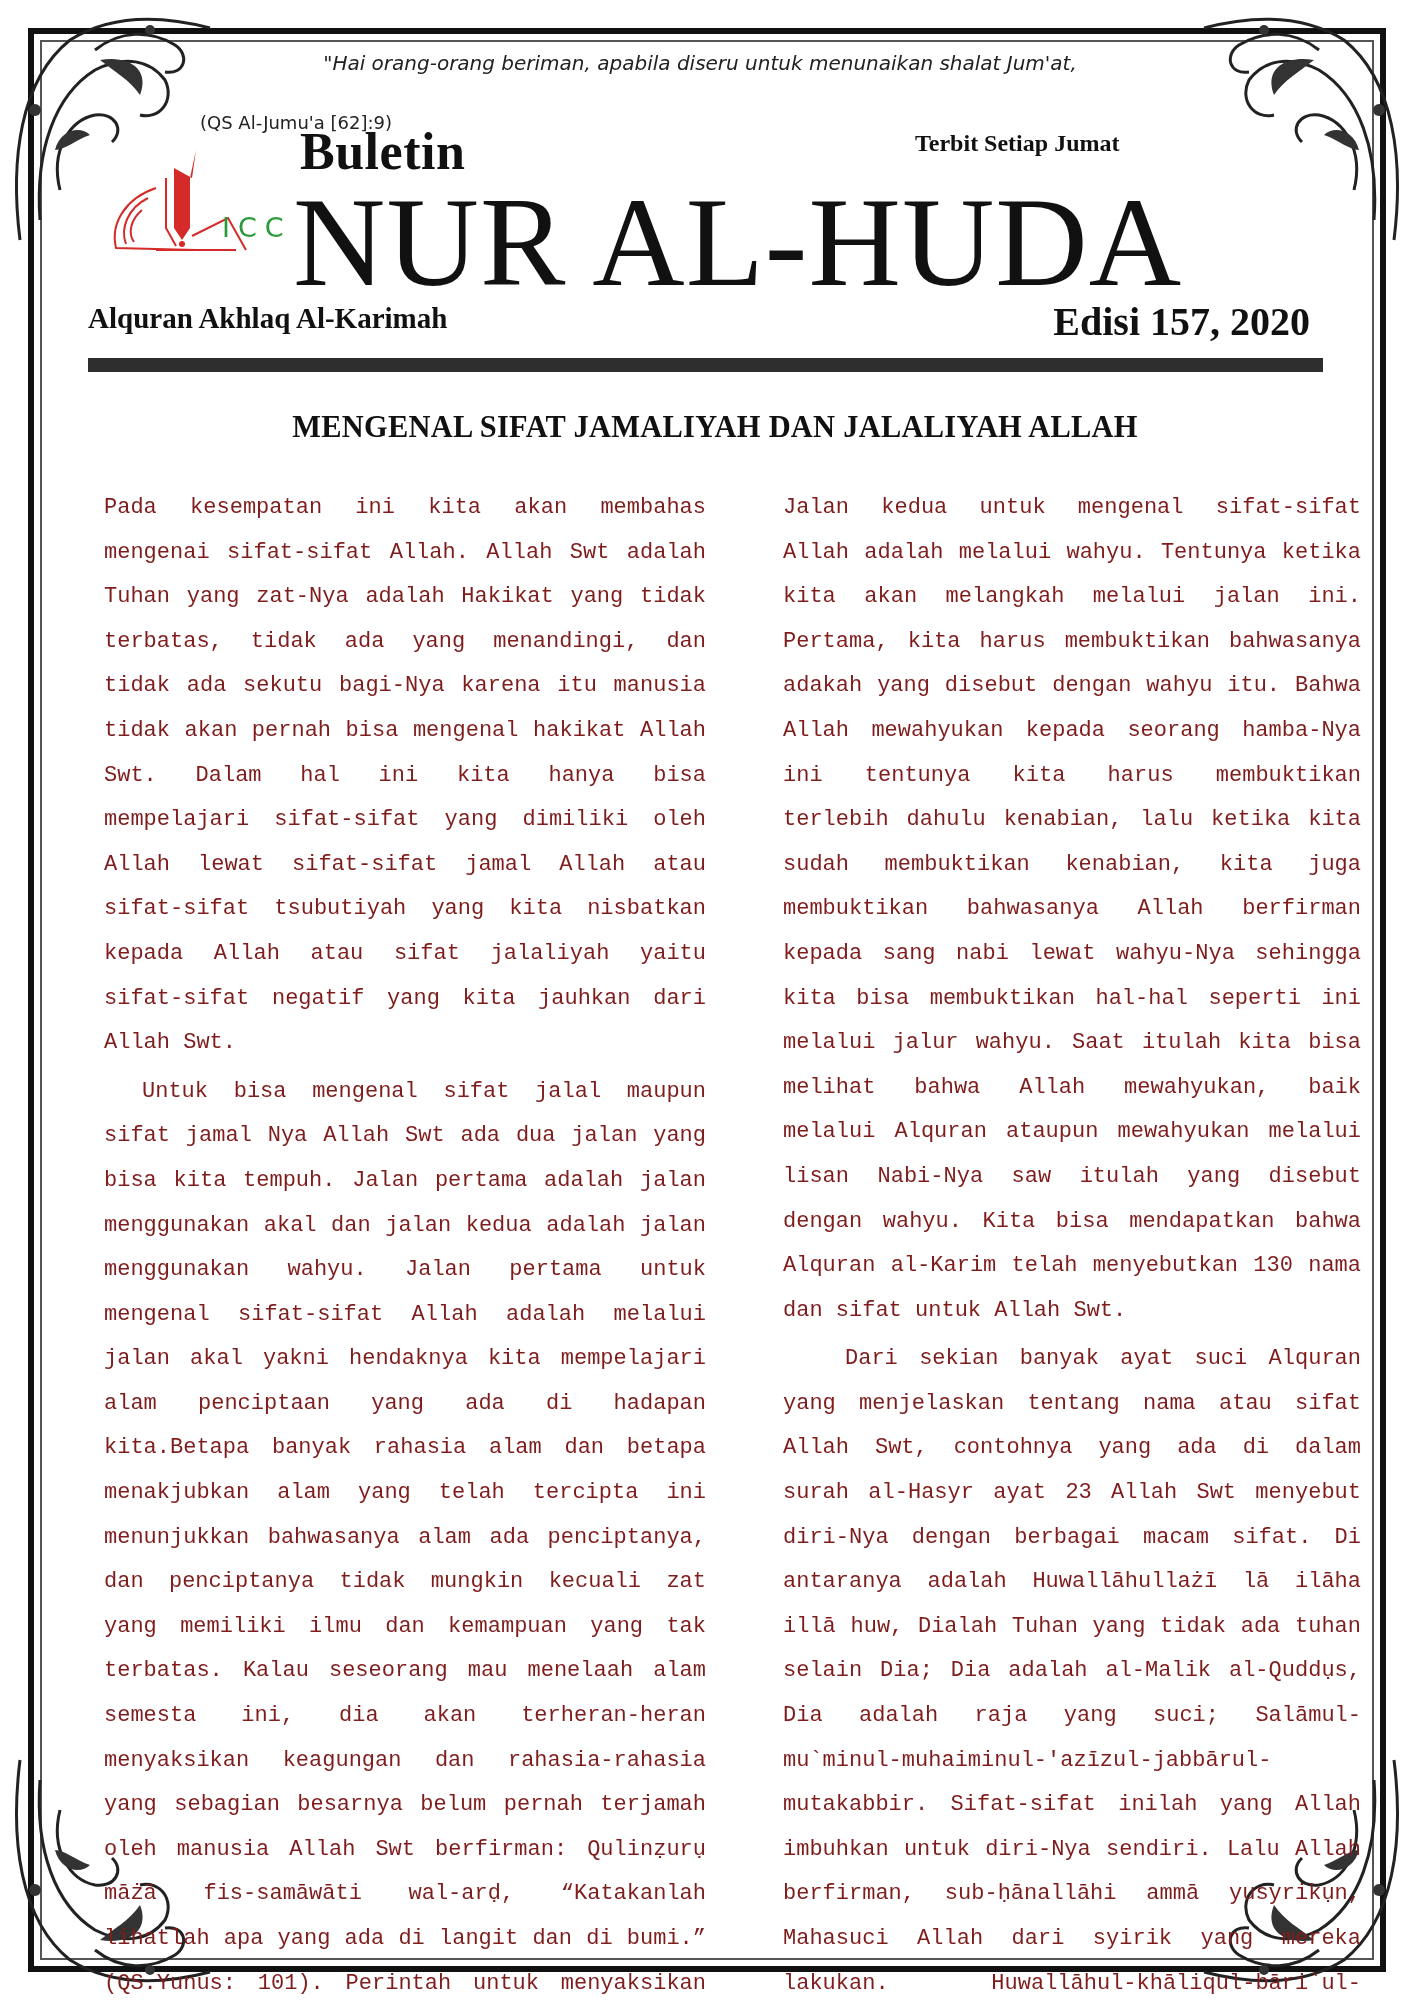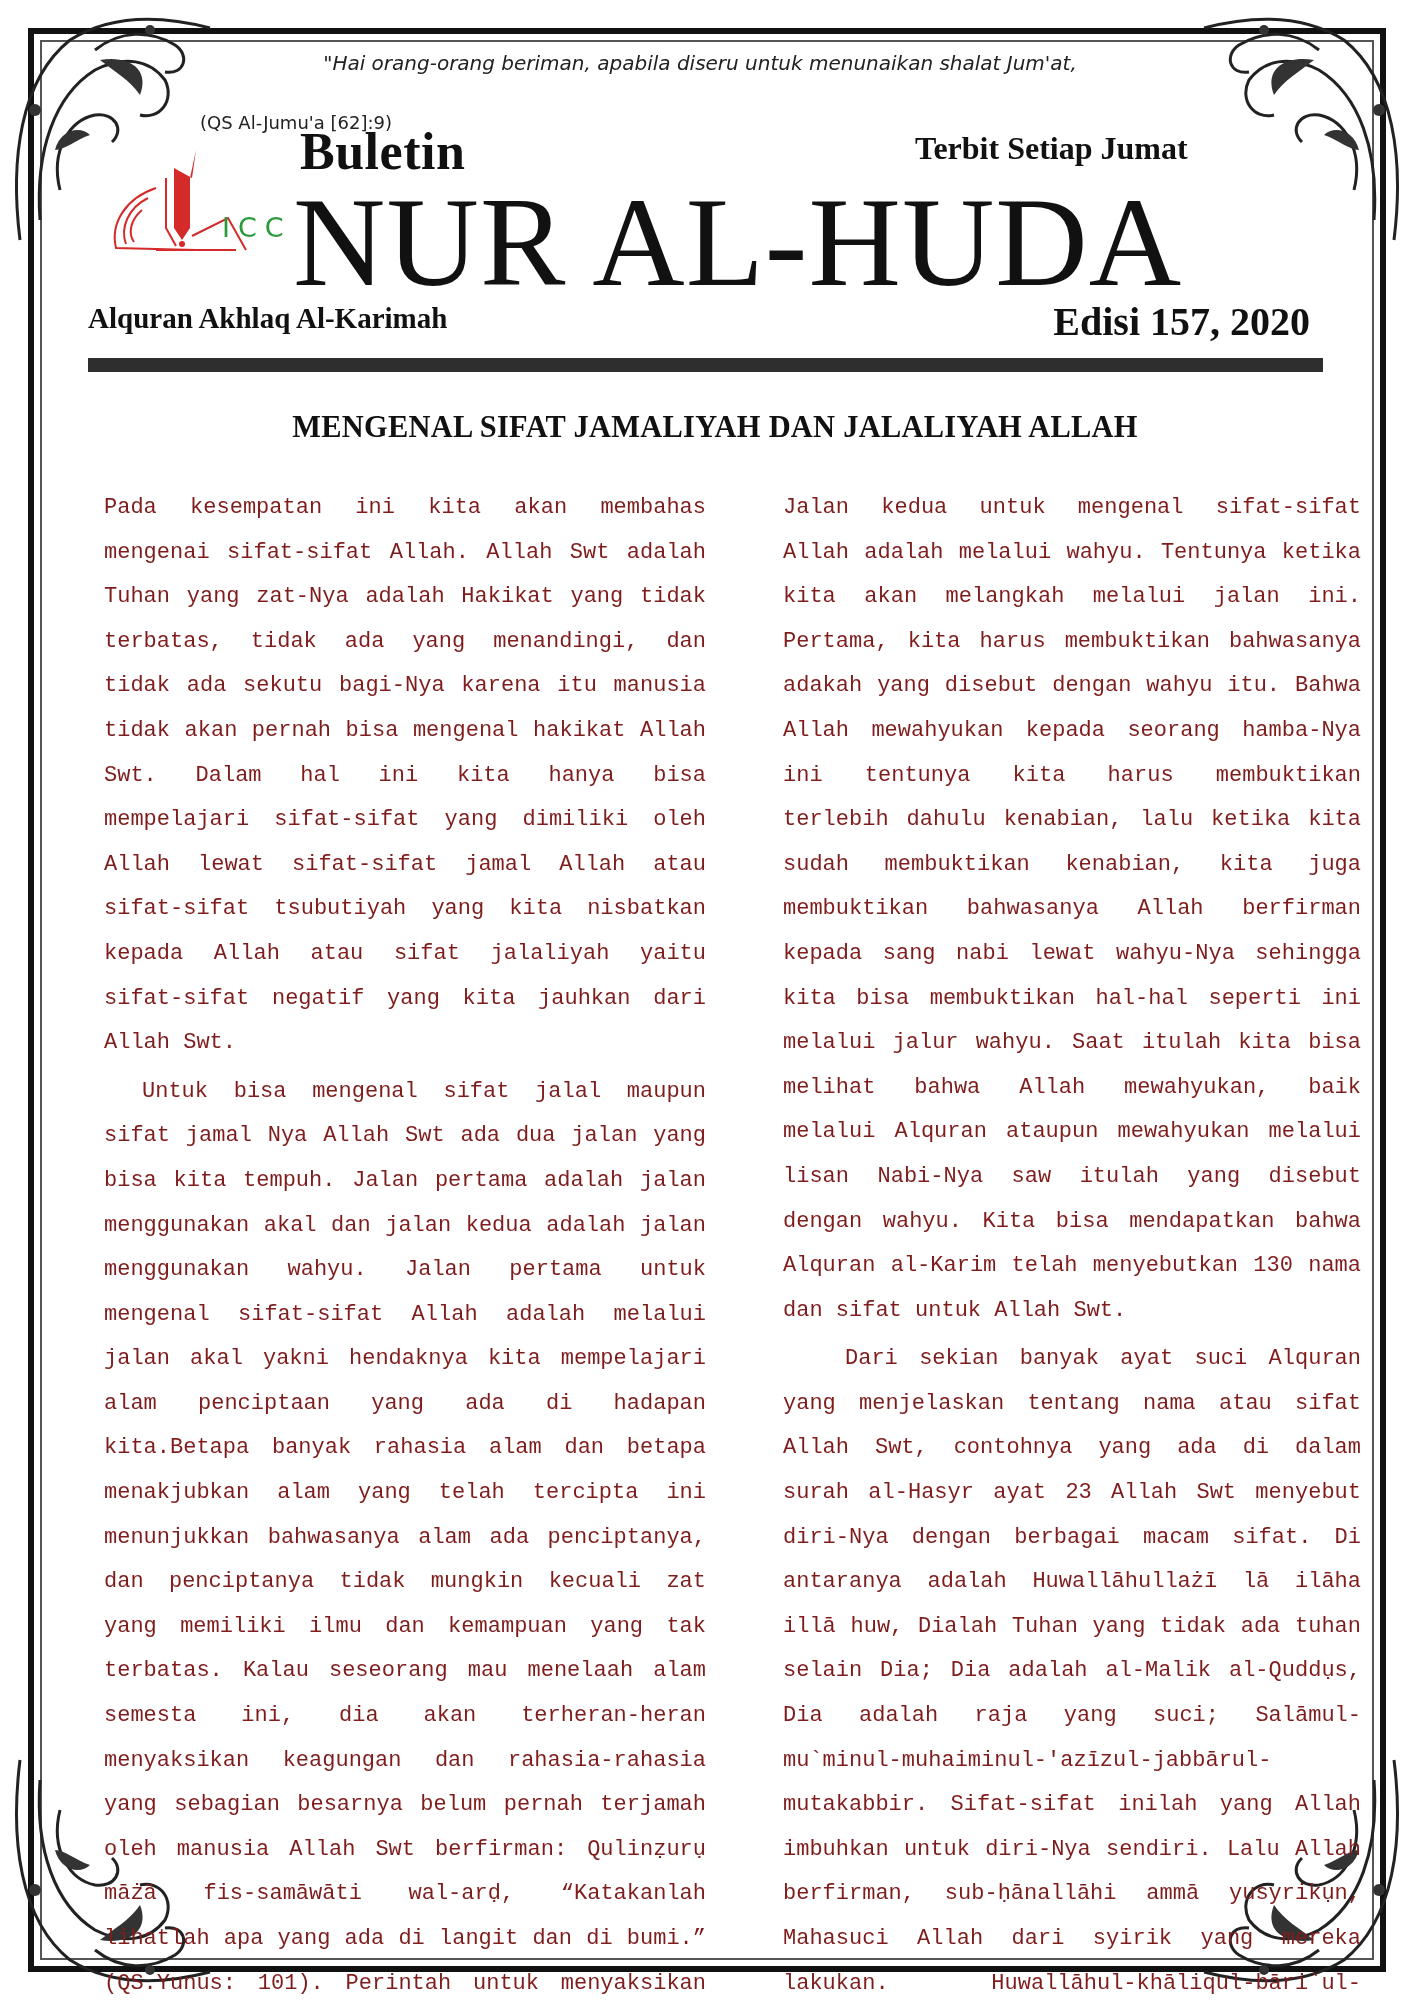--- a/index.html
+++ b/index.html
@@ -12,21 +12,21 @@
   .corner.bl { left: 0; bottom: 0; transform: scaleY(-1); }
   .corner.br { right: 0; bottom: 0; transform: scale(-1,-1); }
 
   .verse { position: absolute; left: 200px; top: 48px; width: 1000px; text-align: center; font-family: "DejaVu Sans", sans-serif; font-style: italic; font-size: 20px; line-height: 31px; color: #222; }
   .verse-ref { position: absolute; left: 200px; top: 112px; width: 1000px; text-align: left; font-family: "DejaVu Sans", sans-serif; font-size: 18px; color: #222; }
 
   .logo { position: absolute; left: 96px; top: 148px; width: 200px; height: 112px; }
   .logo-text { position: absolute; left: 222px; top: 212px; font-family: "DejaVu Sans", sans-serif; font-size: 27px; letter-spacing: 8px; color: #2a9a3a; }
 
   .buletin { position: absolute; left: 300px; top: 122px; font-family: "Liberation Serif", serif; font-weight: bold; font-size: 52px; letter-spacing: 0.5px; }
-  .terbit { position: absolute; left: 915px; top: 130px; font-family: "Liberation Serif", serif; font-weight: bold; font-size: 32px; }
+  .terbit { position: absolute; left: 915px; top: 130px; font-family: "Liberation Serif", serif; font-weight: bold; font-size: 24px; }
   .masthead { position: absolute; left: 293px; top: 172px; font-family: Liberation Serif, serif; font-size: 128px; line-height: 140px; letter-spacing: 1px; white-space: nowrap; }
   .tagline { position: absolute; left: 88px; top: 302px; font-family: "Liberation Serif", serif; font-weight: bold; font-size: 29px; }
   .edition { position: absolute; right: 104px; top: 298px; font-family: "Liberation Serif", serif; font-weight: bold; font-size: 40px; }
   .rule { position: absolute; left: 88px; top: 358px; width: 1235px; height: 14px; background: #2e2e2e; }
 
   .article-title { position: absolute; left: 105px; top: 408px; width: 1220px; text-align: center; font-family: "Liberation Serif", serif; font-weight: bold; font-size: 32px; letter-spacing: 0.3px; transform: scaleX(0.95); }
 
   .col { position: absolute; top: 486px; font-family: Liberation Mono, monospace; font-size: 22px; line-height: 44.6px; text-align: justify; color: #7f1d1d; }
   .col.left { left: 104px; width: 602px; }
   .col.right { left: 783px; width: 578px; }

